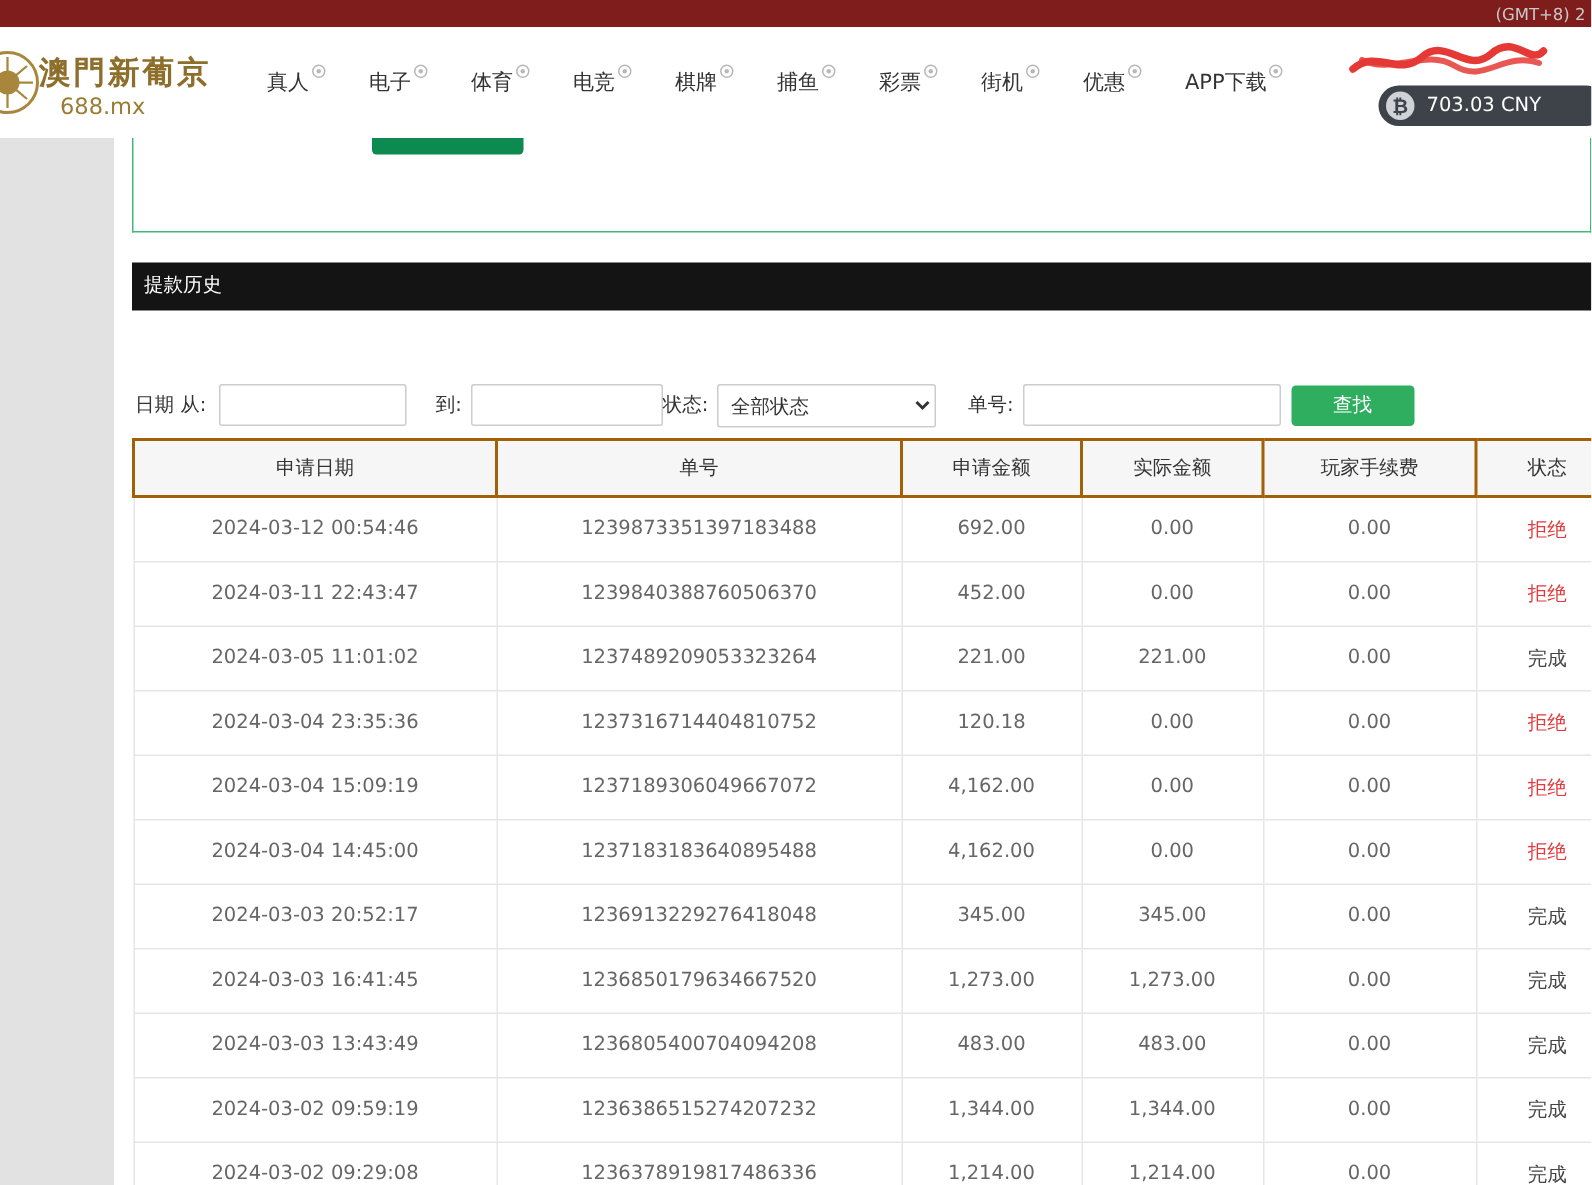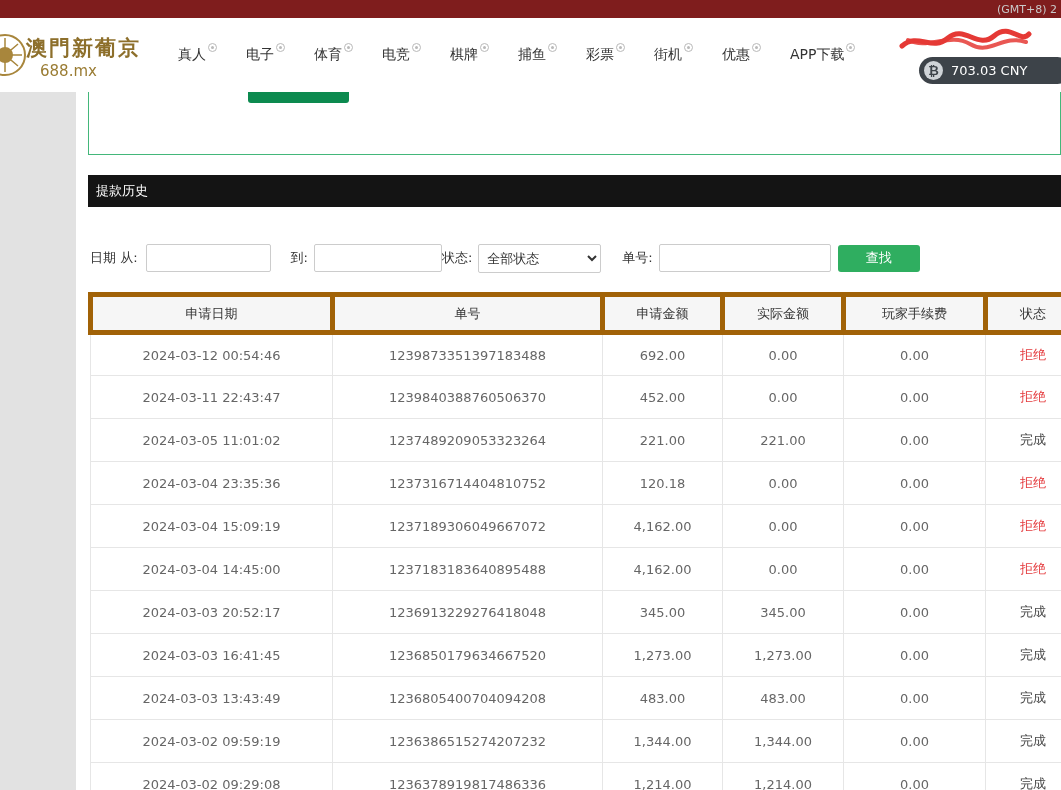--- a/index.html
+++ b/index.html
@@ -43,40 +43,40 @@
   .content { position:absolute; left:88px; top:92px; right:0; bottom:0; }
 
   .green-box { position:absolute; left:0; top:0; right:0; height:63px; background:#fff;
                border:1px solid #43b77a; border-top:none; }
   .green-btn { position:absolute; left:159px; top:0; width:101px; height:11px; background:#0c8a4f;
                border-radius:0 0 3px 3px; cursor:pointer; }
 
   .panel-header { position:absolute; left:0; right:0; top:83px; height:32px; background:#141414;
                   color:#fff; font-size:13px; line-height:32px; padding-left:8px; }
 
-  .filters { position:absolute; left:2px; right:0; top:151px; height:30px;
+  .filters { position:absolute; left:2px; right:0; top:163px; height:30px;
              display:flex; align-items:center; font-size:13px; color:#333; }
   .filters label { white-space:nowrap; }
   .filters input { height:28px; border:1px solid #ccc; border-radius:2px; padding:0 8px;
                    font-size:13px; outline:none; }
   .f-input-from { width:125px; margin-left:8px; }
   .lbl-to { margin-left:20px; }
   .f-input-to { width:128px; margin-left:6px; }
   .lbl-status { }
-  .f-select { height:29px; width:123px; margin-left:6px; border:1px solid #ccc; border-radius:2px;
+  .f-select { height:29px; width:146px; margin-left:6px; border:1px solid #ccc; border-radius:2px;
               font-size:13px; color:#333; padding:0 4px; background:#fff; }
   .lbl-order { margin-left:21px; }
   .f-input-order { width:172px; margin-left:6px; }
   .search-btn { margin-left:7px; width:82px; height:27px; background:#2fae60; color:#fff;
                 border:none; border-radius:3px; font-size:13px; cursor:pointer; }
 
   table.grid { position:absolute; left:0; top:200px; width:990px; border-collapse:collapse;
                table-layout:fixed; font-size:13px; background:#fff; }
   .grid th { height:38px; background:#f6f6f6; color:#333; font-weight:normal;
-             border:5px solid #a16207; text-align:center; }
+             border:2px solid #a16207; text-align:center; }
   .grid td { height:43px; background:#fff; color:#666; border:1px solid #e6e6e6;
              text-align:center; }
   .status-rejected { color:#e4393c !important; }
   .status-completed { color:#444 !important; }
 </style>
 </head>
 <body>
 
 <div class="page">
 

